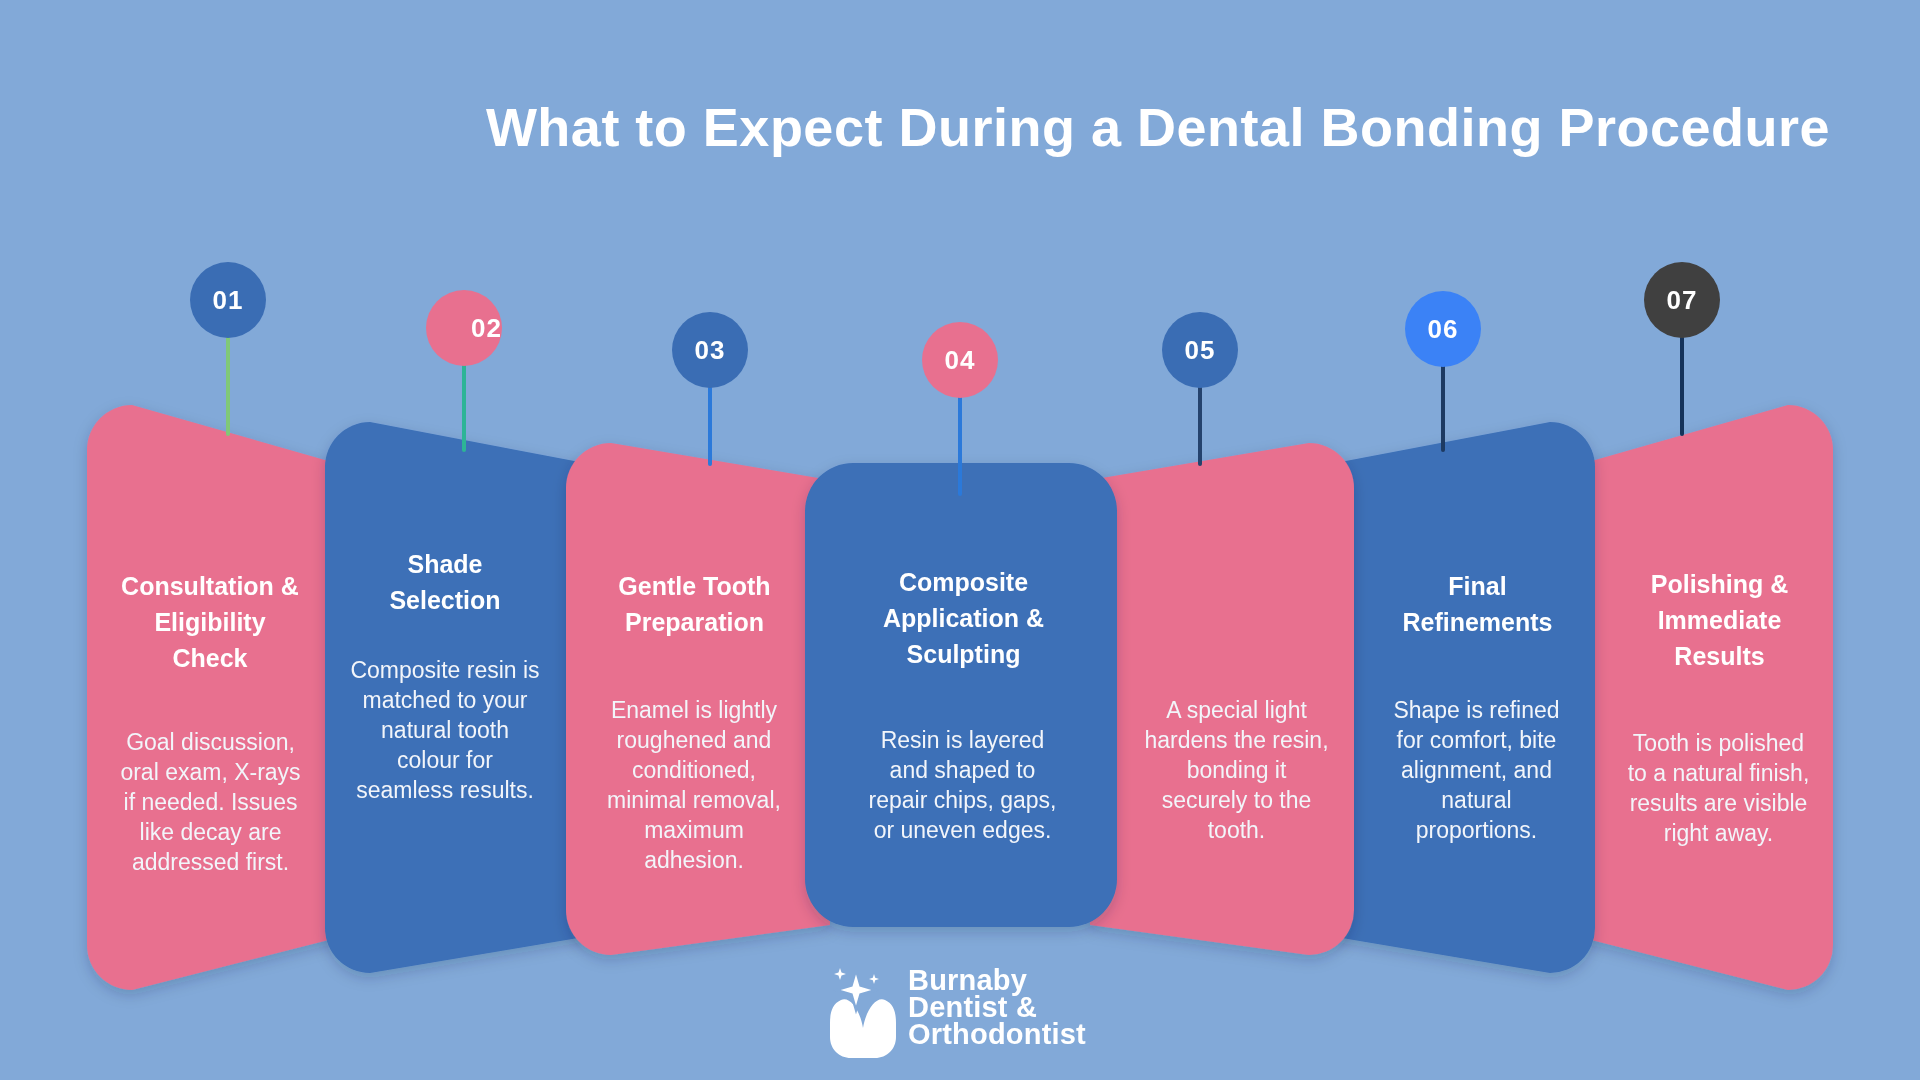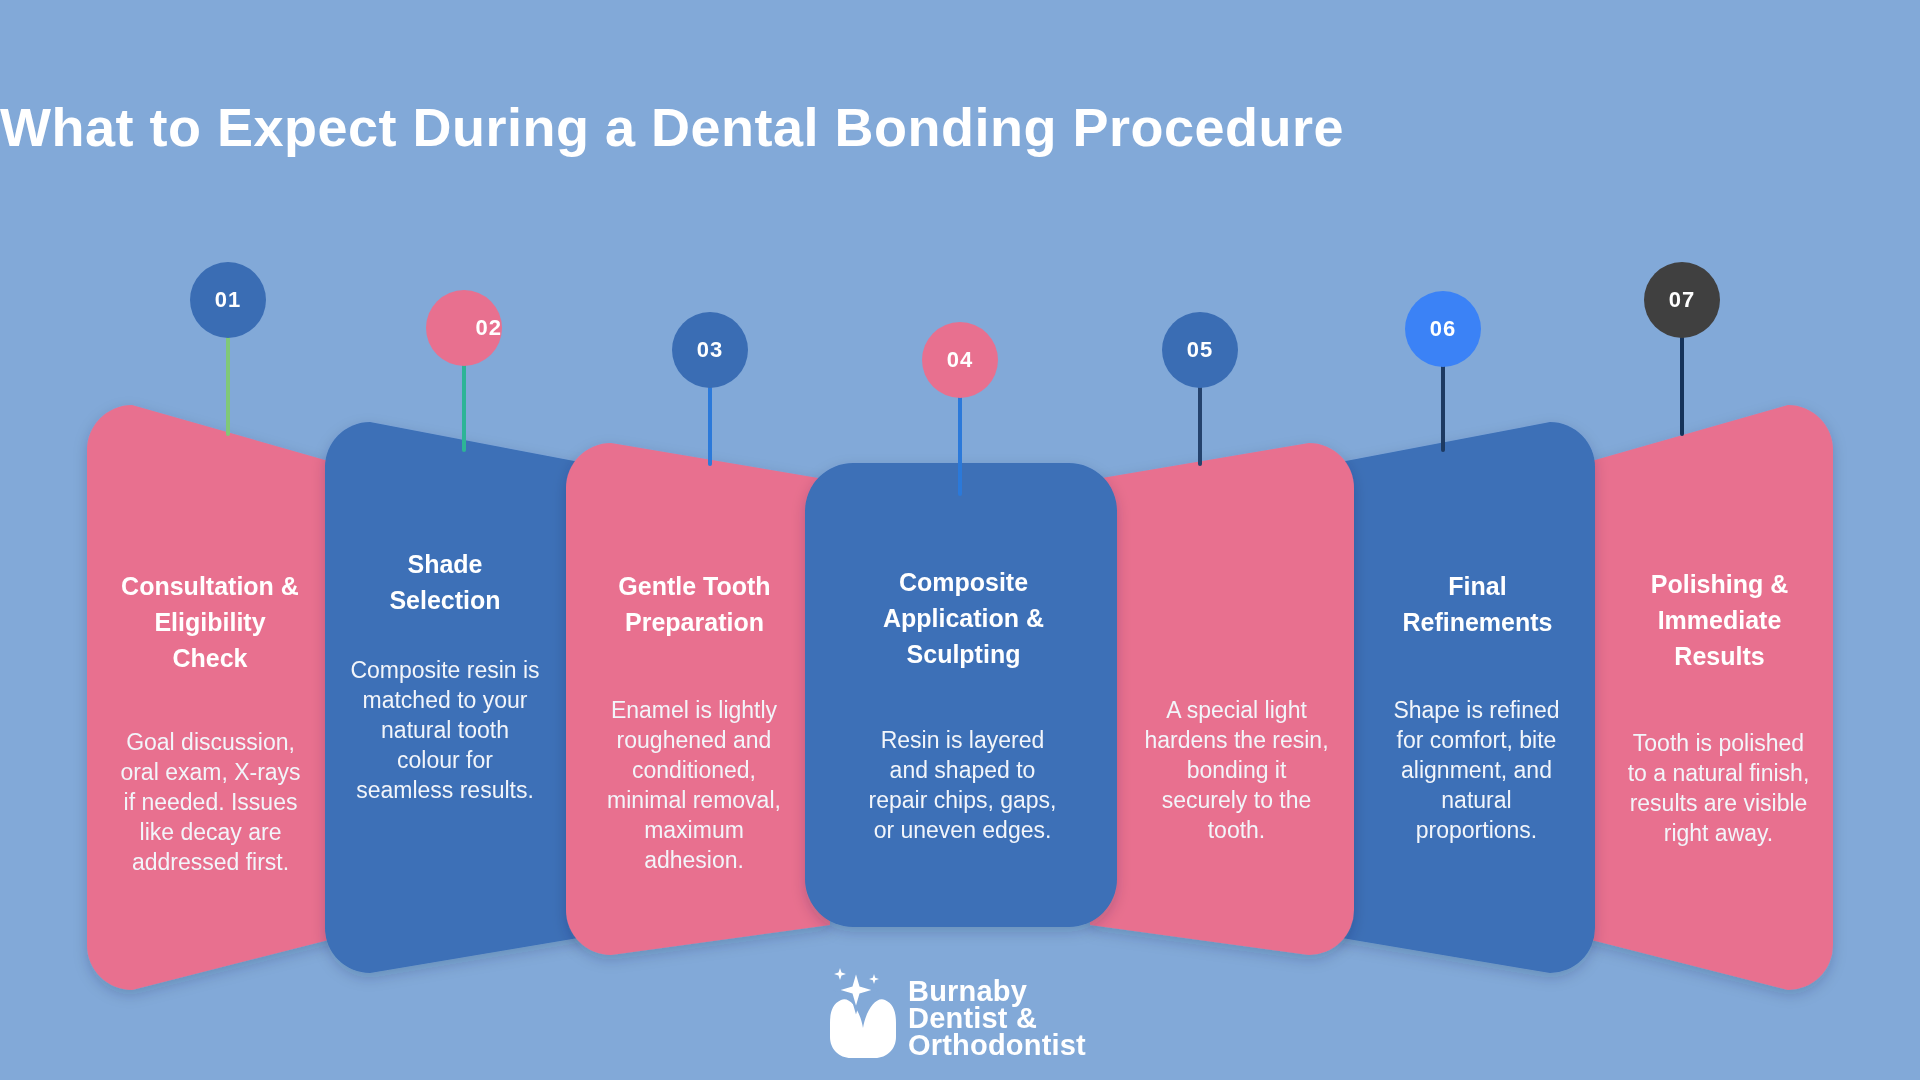--- a/index.html
+++ b/index.html
@@ -2,29 +2,29 @@
 <html><head>
 <meta charset="utf-8">
 <title>Dental Bonding Infographic</title>
 <style>
   html,body{margin:0;padding:0;background:#5b7fae;}
   .canvas{
     position:relative;width:1920px;height:1080px;overflow:hidden;
     font-family:"Liberation Sans",sans-serif;
   }
   .main-title{
-    position:absolute;top:96px;left:0;width:1830px;text-align:left;
+    position:absolute;top:96px;left:0;width:1830px;text-align:right;
     font-size:54px;font-weight:700;color:#ffffff;letter-spacing:0.5px;z-index:5;
   }
   .cards-svg{position:absolute;left:0;top:0;z-index:1;}
   .connector{position:absolute;width:4px;border-radius:2px;z-index:2;}
   .step-circle{
     position:absolute;width:76px;height:76px;border-radius:50%;z-index:3;
     display:flex;align-items:center;justify-content:center;
-    color:#ffffff;font-size:22px;font-weight:700;letter-spacing:1px;
+    color:#ffffff;font-size:26px;font-weight:700;letter-spacing:1px;
   }
   .card-title{
     position:absolute;text-align:center;color:#ffffff;font-weight:700;
     font-size:25px;line-height:36px;z-index:4;
   }
   .card-body{
     position:absolute;text-align:center;color:#f2f5fa;font-weight:400;
     font-size:23px;line-height:30px;z-index:4;
   }
   
@@ -44,21 +44,21 @@
   .l6{left:1441px;top:364px;height:88px;}
   .l7{left:1680px;top:336px;height:100px;}
   
   .s1{left:190px;top:262px;} .s2{left:426px;top:290px;} .s3{left:672px;top:312px;}
   .s4{left:922px;top:322px;text-align:right;} .s5{left:1162px;top:312px;} .s6{left:1405px;top:291px;}
   .s7{left:1644px;top:262px;}
   
   .logo{position:absolute;left:830px;top:966px;z-index:5;display:flex;}
   .logo-icon{width:70px;height:100px;}
   .logo-text{
-    margin-left:8px;margin-top:12px;color:#ffffff;font-size:29px;line-height:27px;
+    margin-left:8px;margin-top:1px;color:#ffffff;font-size:29px;line-height:27px;
     font-weight:600;letter-spacing:0.2px;
   }
 </style>
 </head>
 <body>
 
 <div class="canvas" style="background-color: rgb(130, 169, 216);">
 
   <div class="main-title">What to Expect During a Dental Bonding Procedure</div>
 

